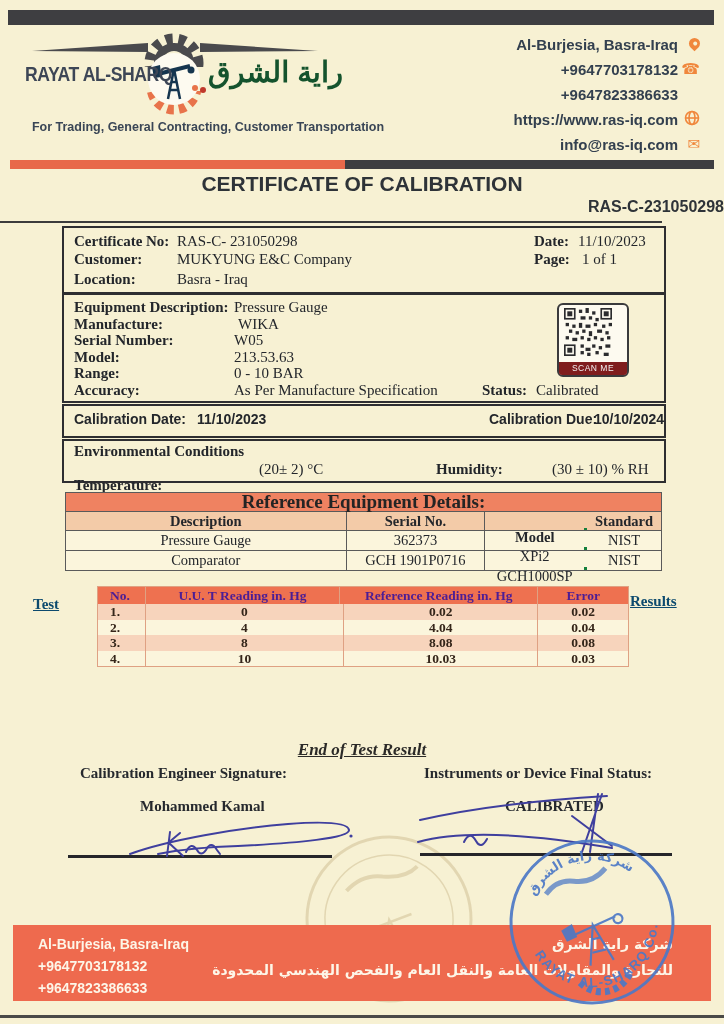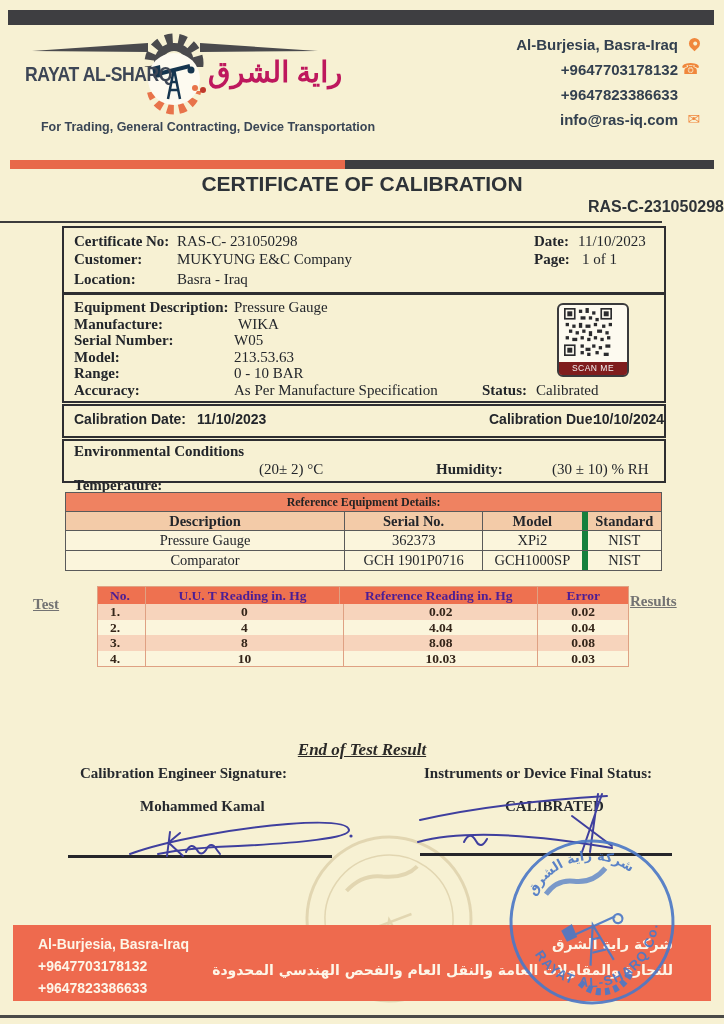--- a/index.html
+++ b/index.html
@@ -10,60 +10,60 @@
     color:#23262b;
   }
   .abs{position:absolute;}
   
   .top-bar{left:8px;top:10px;width:706px;height:15px;background:#3e3e41;}
   .divider-orange{left:10px;top:160px;width:335px;height:9px;background:#e8694a;}
   .divider-dark{left:345px;top:160px;width:369px;height:9px;background:#3e3e41;}
   .bottom-line{left:0;top:1015px;width:724px;height:3px;background:#4a4a48;}
   
   .company-name{left:25px;top:63px;font-family:"Liberation Sans",sans-serif;font-weight:bold;font-size:20px;color:#3d4656;letter-spacing:-.5px;transform:scaleX(.88);transform-origin:left;white-space:nowrap;}
-  .company-name-ar{left:208px;top:55px;font-family:Liberation Serif, serif;font-weight:bold;font-size:29px;color:#be185d;white-space:nowrap;}
+  .company-name-ar{left:208px;top:55px;font-family:Liberation Sans, sans-serif;font-weight:bold;font-size:29px;color:#14532d;white-space:nowrap;}
   .tagline{left:28px;top:119px;width:360px;text-align:center;font-family:"Liberation Sans",sans-serif;font-weight:bold;font-size:12.5px;line-height:16px;color:#3a4656;}
   .contacts{right:24px;top:32px;display:flex;flex-direction:column;}
   .c-row{display:flex;justify-content:flex-end;align-items:center;height:25px;}
   .c-text{font-family:"Liberation Sans",sans-serif;font-weight:600;font-size:15px;color:#33404f;}
   .c-icon{width:22px;text-align:right;color:#f0873c;font-family:"DejaVu Sans",sans-serif;font-size:15px;line-height:15px;}
   .pin{display:inline-block;width:11px;height:11px;background:#f0873c;border-radius:50% 50% 50% 0;transform:rotate(-45deg);position:relative;margin-left:8px;}
   .pin::after{content:"";position:absolute;width:4px;height:4px;background:#f7f1d3;border-radius:50%;left:3.5px;top:3.5px;}
   
   .cert-title{left:0;top:172px;width:724px;text-align:center;font-family:"Liberation Sans",sans-serif;font-weight:bold;font-size:21px;color:#2e3338;}
   .cert-number{left:0;top:198px;width:724px;text-align:right;font-family:"Liberation Sans",sans-serif;font-weight:bold;font-size:16px;color:#2e3338;}
   .title-rule{left:0;top:221px;width:662px;height:2px;background:#3c3c3c;}
   
   .box{border:2px solid #2e2e31;}
   .lbl{font-weight:bold;}
   .t15{font-size:15px;}
   .sans{font-family:"Liberation Sans",sans-serif;}
   
   .ref-table{left:65px;top:492px;width:595px;border:1.5px solid #5a5a5a;}
-  .ref-title{background:#ef8261;text-align:center;font-weight:bold;font-size:12px;height:18px;line-height:18px;border-bottom:1px solid #5a5a5a;color:#242424;}
+  .ref-title{background:#ef8261;text-align:center;font-weight:bold;font-size:19px;height:18px;line-height:18px;border-bottom:1px solid #5a5a5a;color:#242424;}
   .ref-head{display:flex;background:#f3cba8;font-weight:bold;font-size:14.5px;height:18px;line-height:18px;border-bottom:1px solid #5a5a5a;}
   .ref-row{display:flex;font-size:14.5px;height:19px;line-height:19px;background:#fbf5dc;}
   .ref-row + .ref-row{border-top:1px solid #5a5a5a;}
   .ref-c{text-align:center;}
   .ref-c1{width:280px;border-right:1px solid #5a5a5a;}
   .ref-c2{width:138px;border-right:1px solid #5a5a5a;}
-  .ref-c3{width:99px;border-right:6px solid #15803d;}
+  .ref-c3{width:99px;border-right:3px solid #15803d;margin-top:16px;}
   .ref-c4{width:74px;}
   
   .test-table{left:97px;top:586px;width:530px;border:1px solid #dfa183;}
   .tt-head{display:flex;background:#ee7150;color:#4c1d95;font-weight:bold;font-size:13.5px;height:17px;line-height:17px;}
   .tt-row{display:flex;font-weight:bold;font-size:13.5px;height:15.5px;line-height:15.5px;color:#35261a;}
   .tt-row.odd{background:#f7d4bc;}
   .tt-row.even{background:#fbf5dc;}
   .tt-c{text-align:center;}
   .tt-c1{width:48px;border-right:1px solid #dfa183;text-align:left;padding-left:12px;box-sizing:border-box;}
   .tt-c2{width:198px;border-right:1px solid #dfa183;}
   .tt-c3{width:194px;border-right:1px solid #dfa183;}
   .tt-c4{width:90px;}
-  .side-label{font-weight:bold;font-size:15px;text-decoration:underline;color:#737373;}
+  .side-label{font-weight:bold;font-size:15px;text-decoration:underline;color:#0c4a6e;}
   
   .sig-line{height:3px;background:#26262a;}
   .end-result{left:0;top:740px;width:724px;text-align:center;font-weight:bold;font-style:italic;font-size:17px;text-decoration:underline;color:#2b2a28;}
   .sig-label{font-weight:bold;font-size:15px;color:#26292e;}
   
   .footer-band{left:13px;top:925px;width:698px;height:76px;background:#ee6a4e;}
   .f-left{position:absolute;left:25px;top:8px;font-family:"Liberation Sans",sans-serif;font-weight:bold;font-size:14px;line-height:22px;color:#fdf6e8;}
   .f-right{position:absolute;right:38px;top:6px;text-align:right;font-family:"DejaVu Sans",sans-serif;font-weight:bold;font-size:14px;line-height:26px;color:#fdf6e8;direction:rtl;}
   .qr-wrap{position:absolute;left:493px;top:8px;width:62px;border:2px solid #3a3a3c;border-radius:6px;background:#fdfaf0;padding:3px 3px 0 3px;}
   .qr-label{background:#7f1d1d;color:#f2f2f2;font-family:"Liberation Sans",sans-serif;font-size:8.5px;letter-spacing:.5px;text-align:center;height:13px;line-height:13px;border-radius:0 0 3px 3px;margin:2px -3px 0 -3px;}
@@ -103,35 +103,45 @@
       <polygon points="134,40 142,38 143.5,50 136,51" fill="#15354f" stroke="none"></polygon>
       <circle cx="173" cy="43" r="3.5" fill="#15354f" stroke="none"></circle>
     </g>
     <circle cx="177" cy="61" r="3" fill="#e8734a"></circle>
     <circle cx="185" cy="63" r="3" fill="#c0392b"></circle>
   </svg>
 
   <div class="abs company-name">RAYAT AL-SHARQ</div>
   <div class="abs company-name-ar">راية الشرق</div>
   <div class="abs tagline">
-    <div>For Trading, General Contracting, Device Transportation</div>
+    <div>For Trading, General Contracting, Customer Transportation</div>
   </div>
 
   <div class="abs contacts">
     <div class="c-row">
       <span class="c-text">Al-Burjesia, Basra-Iraq</span>
       <span class="c-icon"><span class="pin"></span></span>
     </div>
     <div class="c-row">
       <span class="c-text">+9647703178132</span>
       <span class="c-icon">☎</span>
     </div>
     <div class="c-row">
       <span class="c-text">+9647823386633</span>
       <span class="c-icon"></span>
+    </div>
+    <div class="c-row">
+      <span class="c-text">https://www.ras-iq.com</span>
+      <span class="c-icon"><svg width="16" height="16" viewBox="0 0 16 16">
+            <g stroke="#f0873c" fill="none" stroke-width="1.6">
+              <circle cx="8" cy="8" r="6.5"></circle>
+              <ellipse cx="8" cy="8" rx="3" ry="6.5"></ellipse>
+              <path d="M1.5,8 H14.5"></path>
+            </g>
+          </svg></span>
     </div>
     <div class="c-row">
       <span class="c-text">info@ras-iq.com</span>
       <span class="c-icon">✉</span>
     </div>
   </div>
 
   <div class="abs cert-title">CERTIFICATE OF CALIBRATION</div>
   <div class="abs cert-number">RAS-C-231050298</div>
   <div class="abs title-rule"></div>

